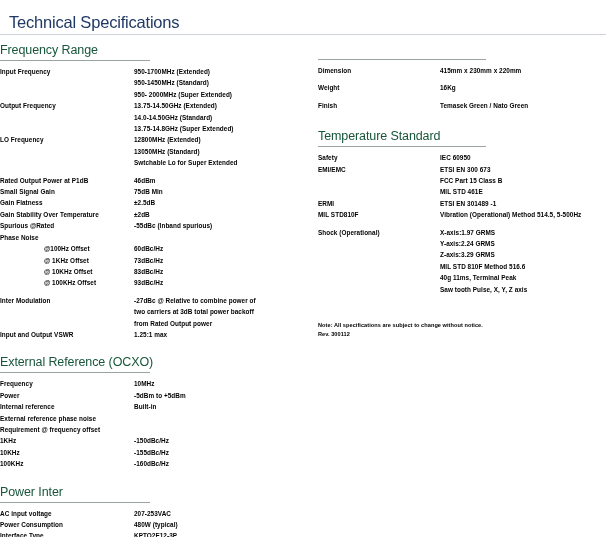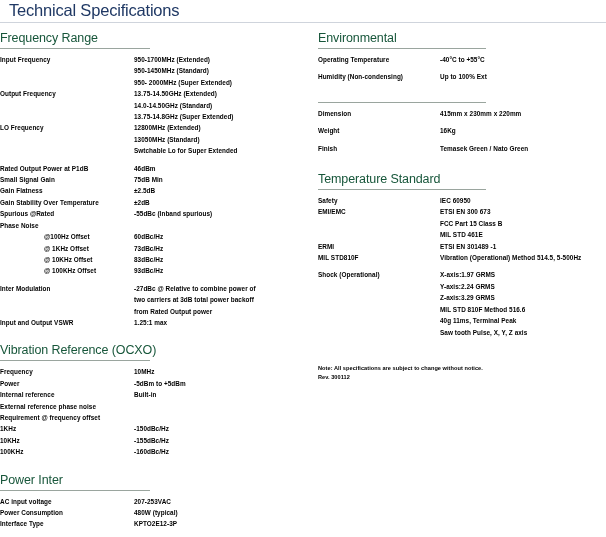--- a/index.html
+++ b/index.html
@@ -13,20 +13,21 @@
     position: relative;
     font-family: "Liberation Sans", sans-serif;
     color: #000000;
     overflow: hidden;
   }
   .page {
     position: relative;
     width: 606px;
     height: 399px;
     background: #ffffff;
+    margin-top: 12px;
   }
 
   
   .doc-title {
     position: absolute;
     left: 9px;
     top: 1px;
     font-size: 16.5px;
     font-weight: normal;
     letter-spacing: -0.2px;
@@ -215,21 +216,21 @@
             <div class="val">from Rated Output power</div>
           </div>
           <div class="row">
             <div class="lbl">Input and Output VSWR</div>
             <div class="val">1.25:1 max</div>
           </div>
         </div>
       </div>
       <div class="sec-gap"></div>
       <div class="section">
-        <div class="section-title">Vibration Reference (OCXO)</div>
+        <div class="section-title">External Reference (OCXO)</div>
         <div class="section-rule rule-w1"></div>
         <div class="rows">
           <div class="row">
             <div class="lbl">Frequency</div>
             <div class="val">10MHz</div>
           </div>
           <div class="row">
             <div class="lbl">Power</div>
             <div class="val">-5dBm to +5dBm</div>
           </div>
@@ -273,35 +274,20 @@
             <div class="val">480W (typical)</div>
           </div>
           <div class="row">
             <div class="lbl">Interface Type</div>
             <div class="val">KPTO2E12-3P</div>
           </div>
         </div>
       </div>
     </div>
   <div class="col col-right" id="right-col">
-      <div class="section">
-        <div class="section-title">Environmental</div>
-        <div class="section-rule rule-w2"></div>
-        <div class="rows">
-          <div class="row">
-            <div class="lbl">Operating Temperature</div>
-            <div class="val">-40°C to +55°C</div>
-          </div>
-          <div class="gap-s"></div>
-          <div class="row">
-            <div class="lbl">Humidity (Non-condensing)</div>
-            <div class="val">Up to 100% Ext</div>
-          </div>
-        </div>
-      </div>
       <div class="sec-gap-lg"></div>
       <div class="section">
         <div class="section-rule rule-w2"></div>
         <div class="rows">
           <div class="row">
             <div class="lbl">Dimension</div>
             <div class="val">415mm x 230mm x 220mm</div>
           </div>
           <div class="gap-s"></div>
           <div class="row">

